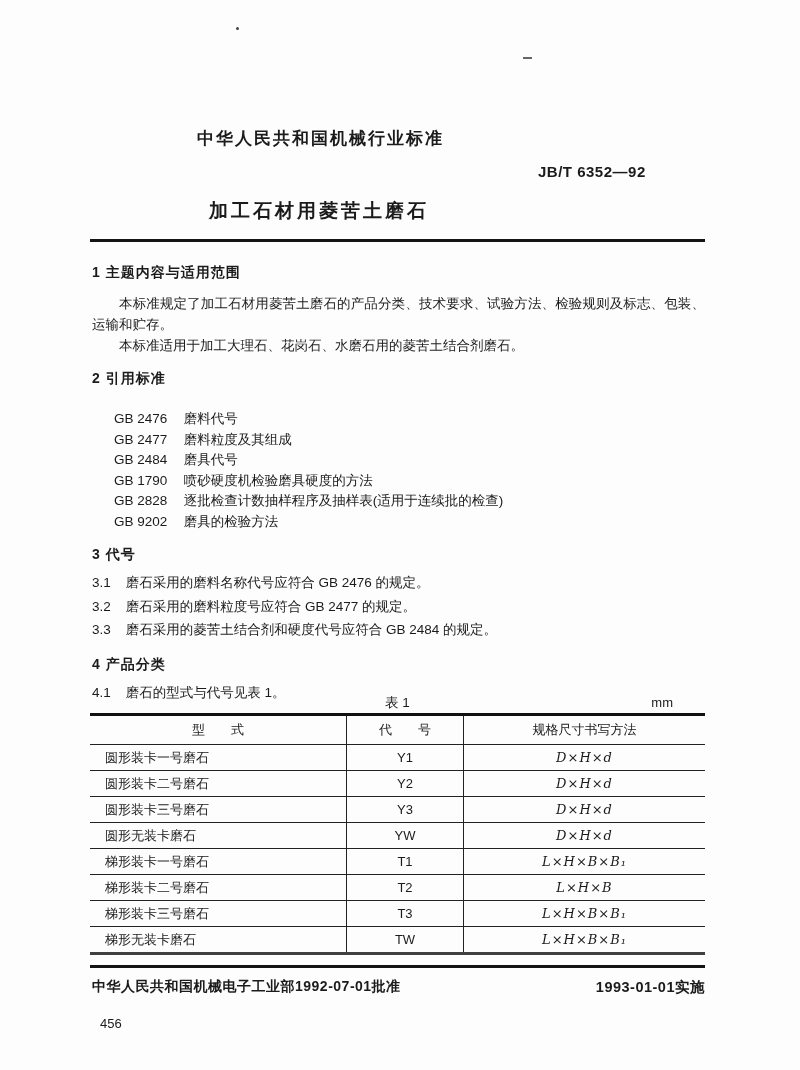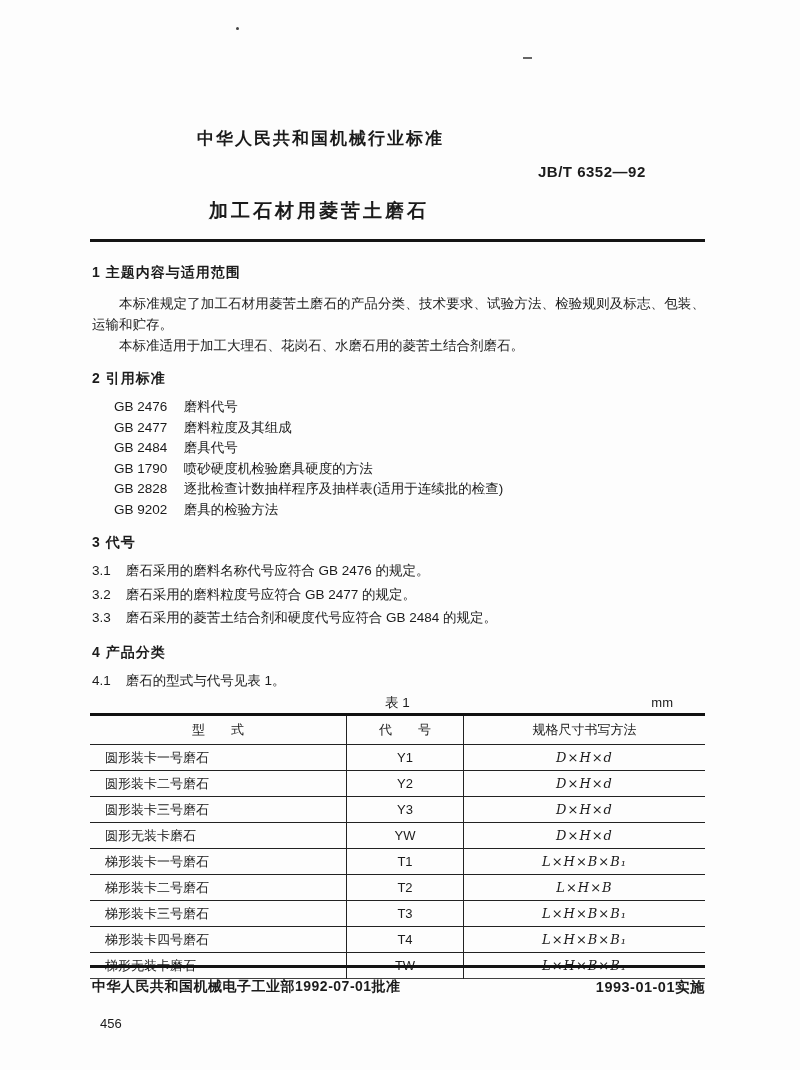--- a/index.html
+++ b/index.html
@@ -20,34 +20,34 @@
   }
   .std-number{position:absolute;left:538px;top:163px;font-size:15px;font-weight:bold;letter-spacing:0.5px;z-index:2;}
   .doc-title{position:absolute;left:209px;top:198px;font-size:19px;font-weight:bold;letter-spacing:3px;}
   .head-rule{position:absolute;left:90px;top:239px;width:615px;height:3px;background:#151515;}
 
   
   .content{position:absolute;left:92px;top:262px;width:613px;font-size:13.5px;line-height:21px;}
   .sec-heading{font-size:14px;font-weight:bold;letter-spacing:1px;}
   .mb10{margin-bottom:10px;}
   .mt12{margin-top:12px;}
-  .mb8{margin-bottom:8px;}
+  .mb8{margin-bottom:20px;}
   .mb6{margin-bottom:6px;}
   .para{text-indent:2em;text-align:justify;}
   .ref-line{padding-left:22px;line-height:20.5px;}
   .ref-code{display:inline-block;width:66px;}
   .clause-line{line-height:23.5px;}
   .clause-num{display:inline-block;width:30px;}
 
   
   .table-block{position:absolute;left:90px;top:694px;width:615px;}
   .tbl-caption-row{position:relative;height:19px;font-size:13.5px;}
   .tbl-caption{position:absolute;left:0;right:0;text-align:center;}
   .tbl-unit{position:absolute;right:32px;top:1px;font-size:13px;}
-  table.t1{width:100%;border-collapse:collapse;border-top:3px solid #111;border-bottom:1px solid #404040;font-size:13px;}
+  table.t1{width:100%;border-collapse:collapse;border-top:3px solid #111;border-bottom:3px solid #404040;font-size:13px;}
   .t1 th{font-weight:normal;height:26px;border-bottom:1px solid #222;text-align:center;}
   .t1 td{height:23px;border-bottom:1px solid #222;text-align:center;}
   .t1 tr:last-child td{border-bottom:none;}
   .t1 .col-type{width:240px;border-right:1px solid #222;}
   .t1 td.col-type{text-align:left;padding-left:15px;}
   .t1 .col-code{width:114px;border-right:1px solid #222;}
   .t1 .spec{font-family:"DejaVu Serif","Liberation Serif",serif;font-style:italic;letter-spacing:1px;}
 
   
   .foot-rule{position:absolute;left:90px;top:965px;width:615px;height:3px;background:#141414;}
@@ -165,25 +165,20 @@
           <td class="col-type">梯形装卡二号磨石</td>
           <td class="col-code">T2</td>
           <td class="spec">L×H×B</td>
         </tr>
         <tr>
           <td class="col-type">梯形装卡三号磨石</td>
           <td class="col-code">T3</td>
           <td class="spec">L×H×B×B₁</td>
         </tr>
         <tr>
-          <td class="col-type">梯形装卡四号磨石</td>
-          <td class="col-code">T4</td>
-          <td class="spec">L×H×B×B₁</td>
-        </tr>
-        <tr>
           <td class="col-type">梯形无装卡磨石</td>
           <td class="col-code">TW</td>
           <td class="spec">L×H×B×B₁</td>
         </tr>
       </tbody>
     </table>
   </div>
 
   <div class="foot-rule"></div>
   <div class="foot-approval">中华人民共和国机械电子工业部1992-07-01批准</div>

